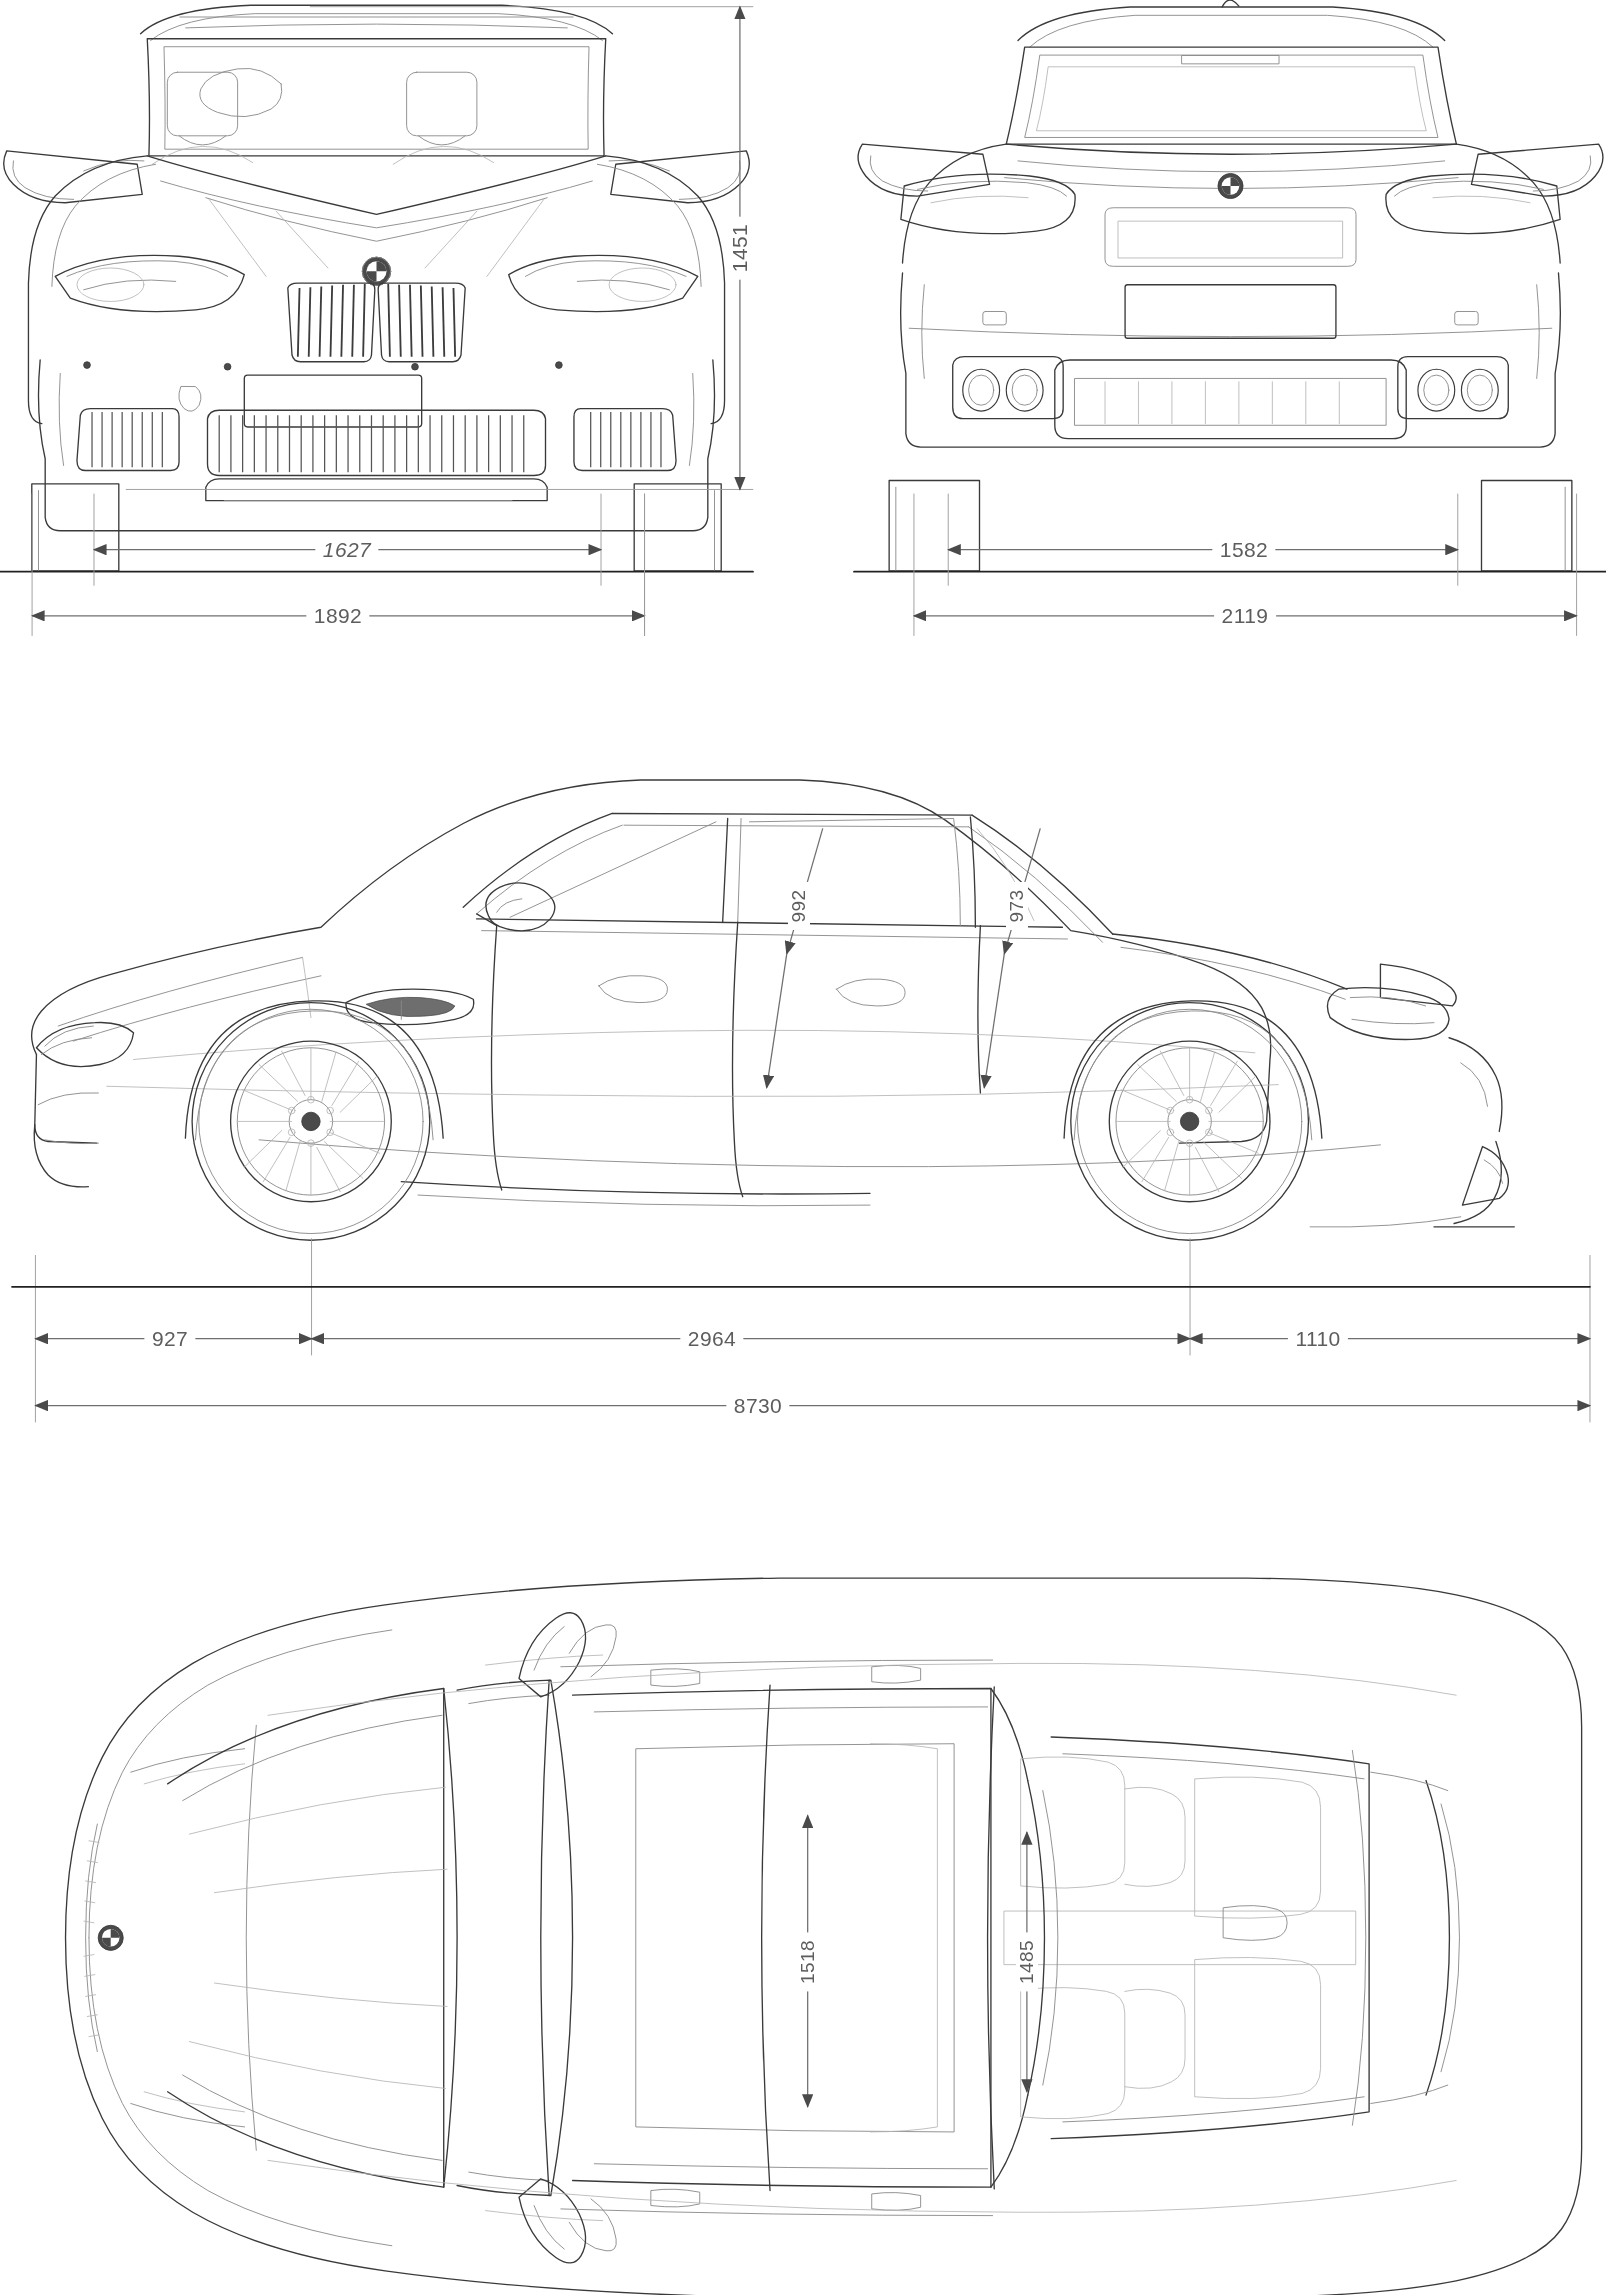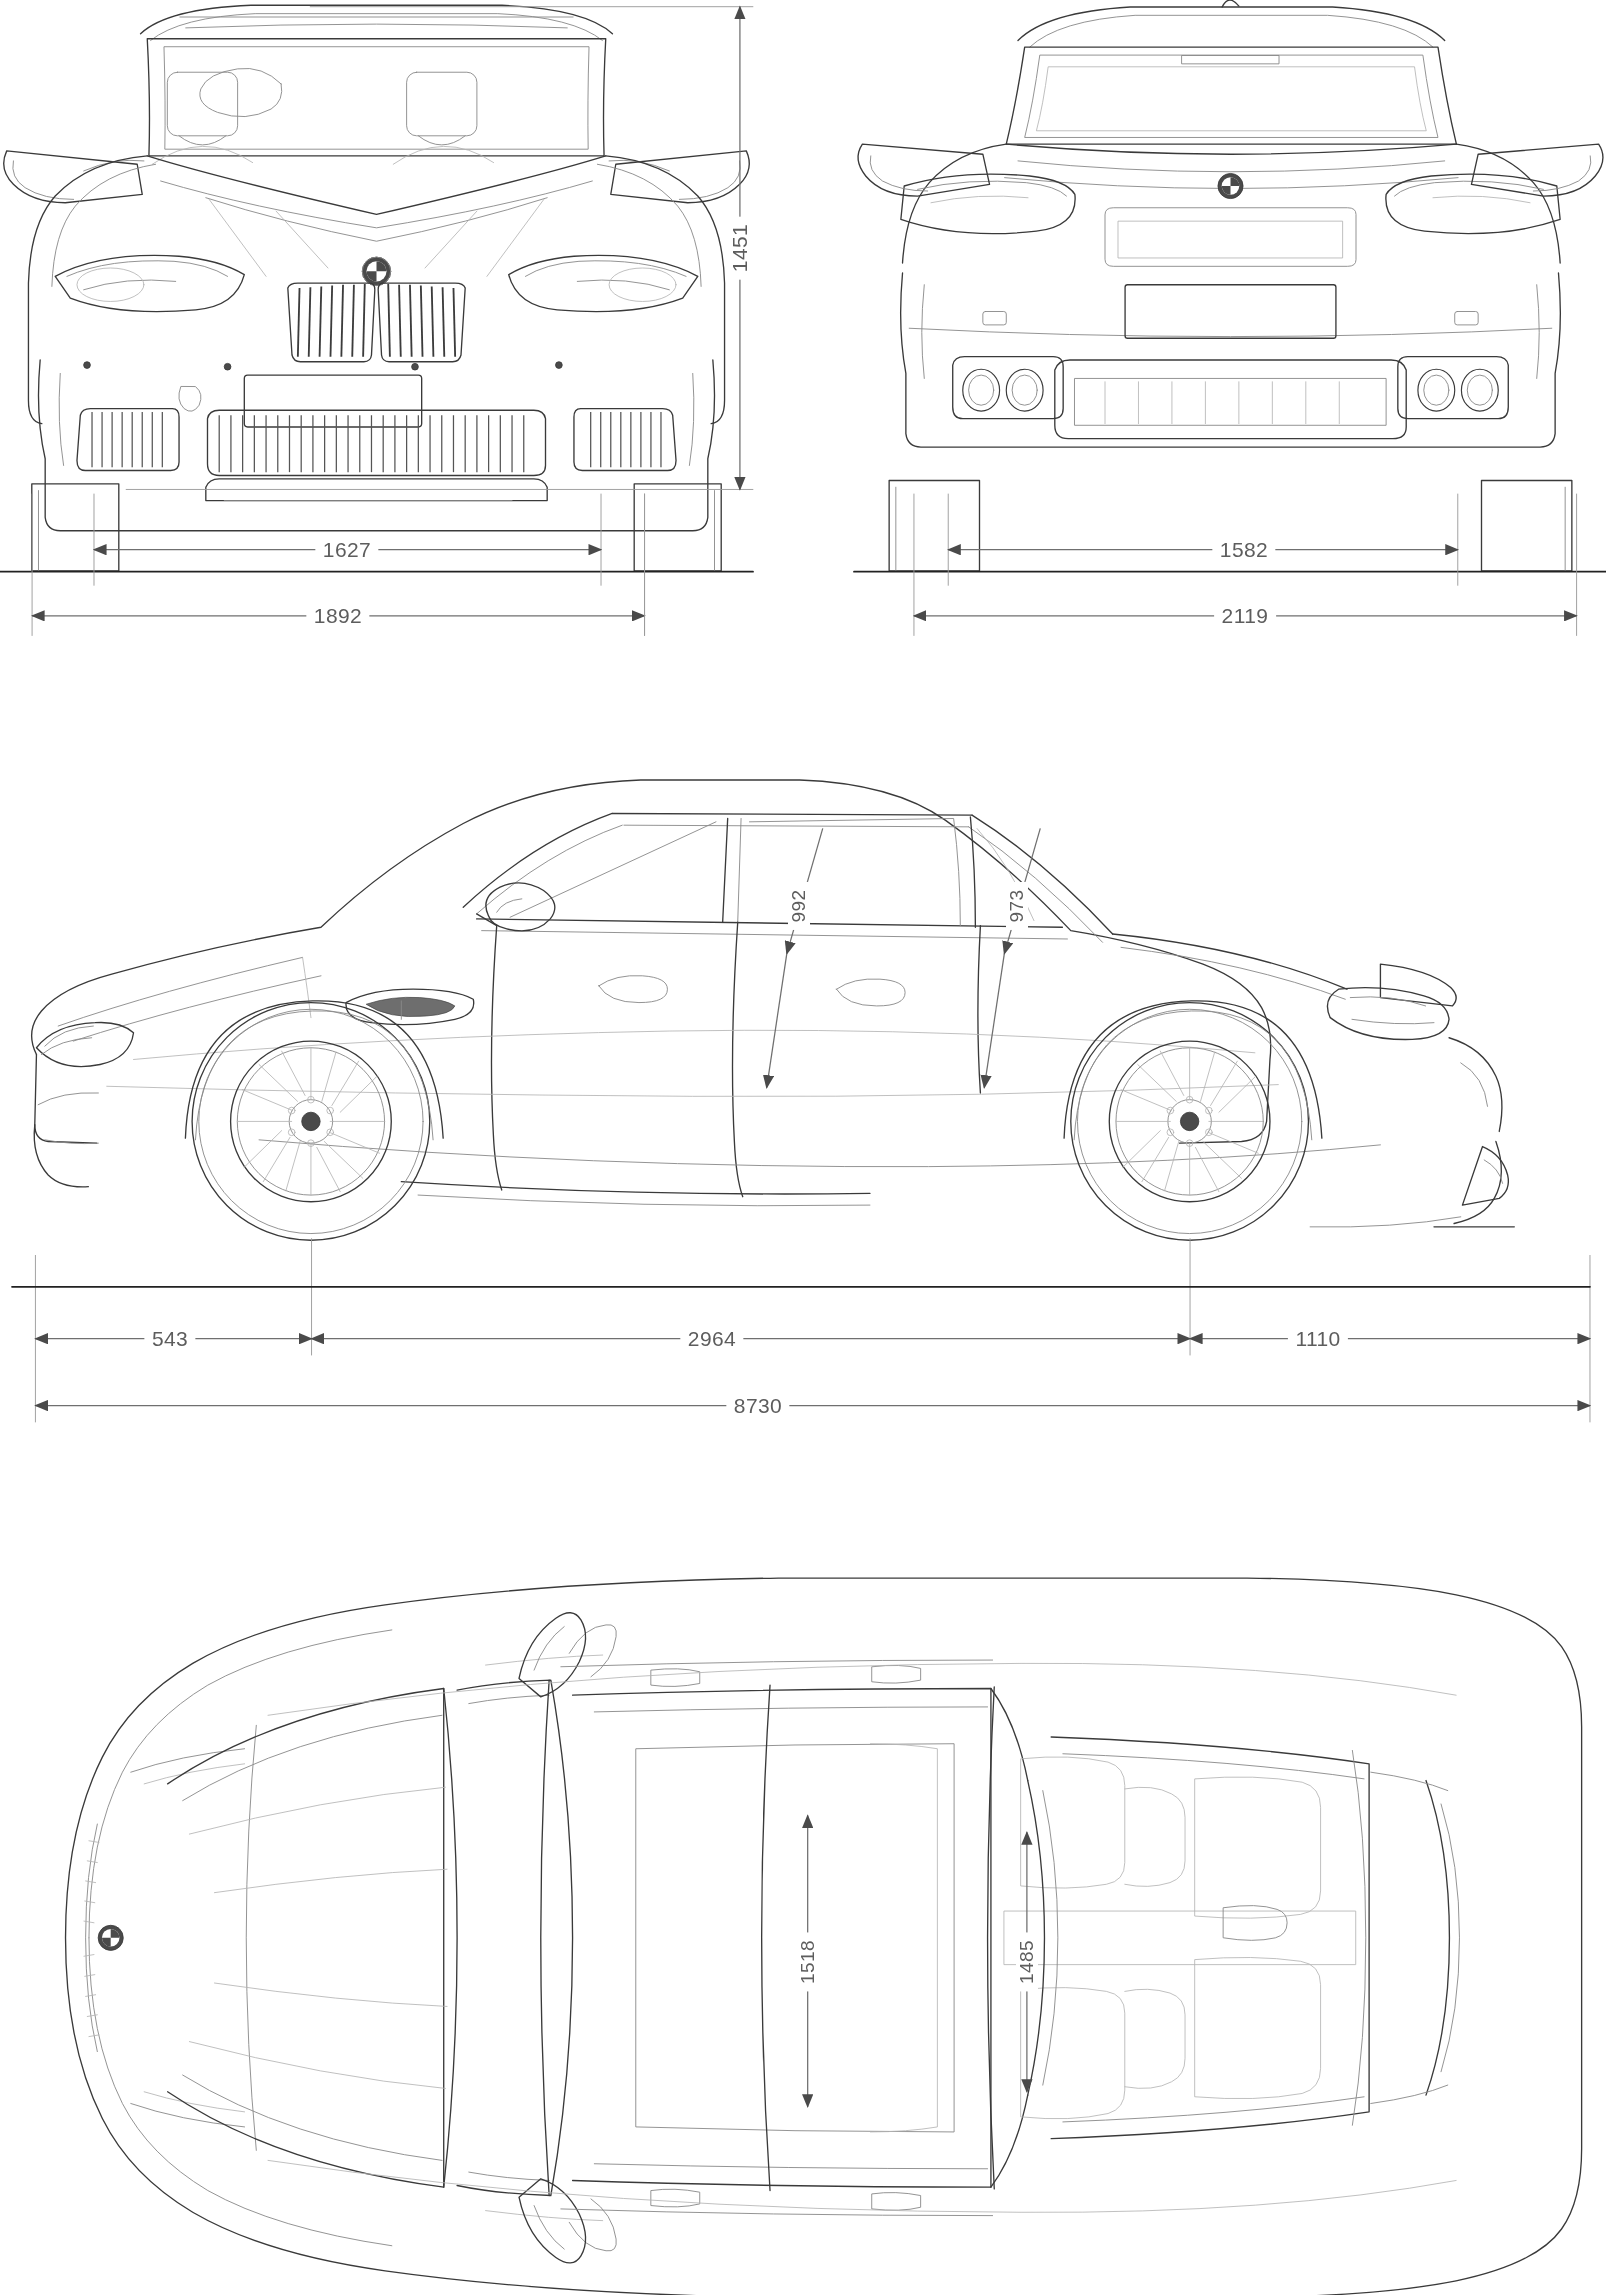--- a/index.html
+++ b/index.html
@@ -595,33 +595,33 @@
 
     <line class="dim-line" x1="42" y1="1680" x2="1900" y2="1680" marker-start="url(#arS)" marker-end="url(#ar)"></line>
 
     <line class="dim-line" x1="965" y1="2170" x2="965" y2="2518" marker-start="url(#arS)" marker-end="url(#ar)"></line>
 
     <line class="dim-line" x1="1227" y1="2190" x2="1227" y2="2500" marker-start="url(#arS)" marker-end="url(#ar)"></line>
   </svg>
 
   <div class="dim-label vert" style="left:740px;top:248px;">1451</div>
 
-  <div class="dim-label" style="left:347px;top:550px;">1627</div>
+  <div class="dim-label" style="left:347px;top:550px;font-style:italic;">1627</div>
 
   <div class="dim-label" style="left:338px;top:616px;">1892</div>
 
   <div class="dim-label" style="left:1244px;top:550px;">1582</div>
 
   <div class="dim-label" style="left:1245px;top:616px;">2119</div>
 
   <div class="dim-label vert small" style="left:799px;top:906px;">992</div>
 
   <div class="dim-label vert small" style="left:1017px;top:906px;">973</div>
 
-  <div class="dim-label" style="left:170px;top:1339px;">543</div>
+  <div class="dim-label" style="left:170px;top:1339px;">927</div>
 
   <div class="dim-label" style="left:712px;top:1339px;text-align:right;">2964</div>
 
   <div class="dim-label" style="left:1318px;top:1339px;">1110</div>
 
   <div class="dim-label" style="left:758px;top:1406px;">8730</div>
 
   <div class="dim-label vert small" style="left:808px;top:1962px;">1518</div>
 
   <div class="dim-label vert small" style="left:1027px;top:1962px;">1485</div>

